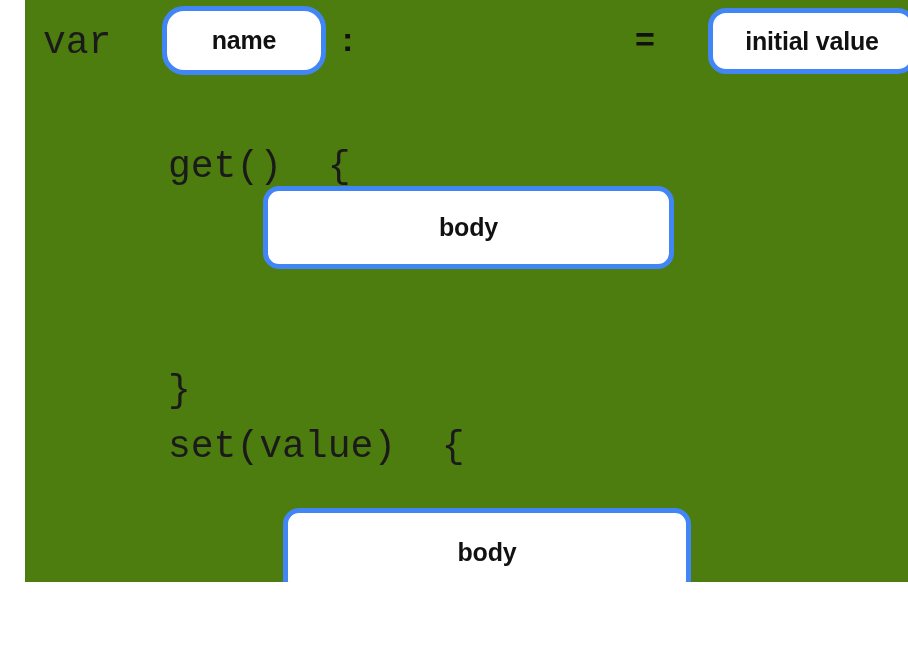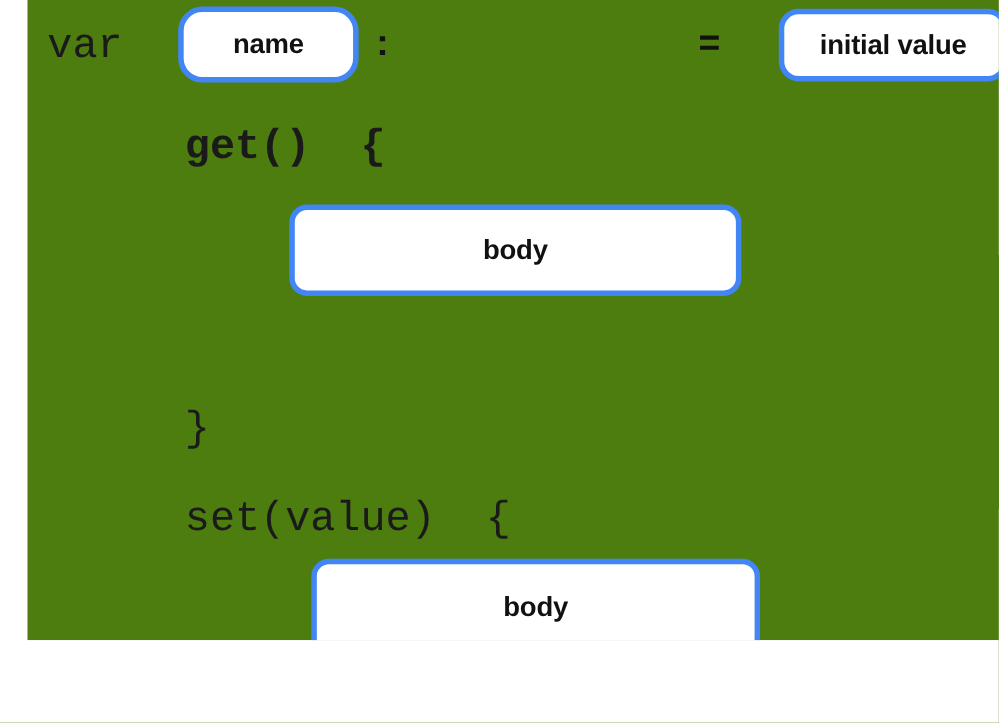--- a/index.html
+++ b/index.html
@@ -61,23 +61,23 @@
 
   
   #box-name        { left: 137px; top: 6px;   width: 164px; height: 69px;  border-radius: 22px; }
   #box-datatype    { left: 375px; top: 8px;   width: 206px; height: 66px;  border-radius: 18px; }
   #box-initvalue   { left: 683px; top: 8px;   width: 208px; height: 66px;  border-radius: 18px; }
   #box-get-body    { left: 238px; top: 186px; width: 411px; height: 83px;  border-radius: 16px; }
   #box-return      { left: 238px; top: 300px; width: 346px; height: 53px;  border-radius: 12px; }
   #box-set-body    { left: 258px; top: 508px; width: 408px; height: 88px;  border-radius: 16px; }
 
   #tok-var   { left: 18px;  top: 24px; }
-  #tok-get   { left: 143px; top: 116px; font-weight: bold; }
+  #tok-get   { left: 143px; top: 148px; }
   #tok-close1{ left: 143px; top: 372px; }
-  #tok-set   { left: 143px; top: 454px; }
+  #tok-set   { left: 143px; top: 428px; }
   #tok-close2{ left: 143px; top: 612px; }
 
   #punct-colon  { left: 317px; top: 22px; font-size: 34px; }
   #punct-equals { left: 610px; top: 22px; font-size: 34px; }
 </style>
 </head>
 <body>
 
 <div id="canvas">
 

